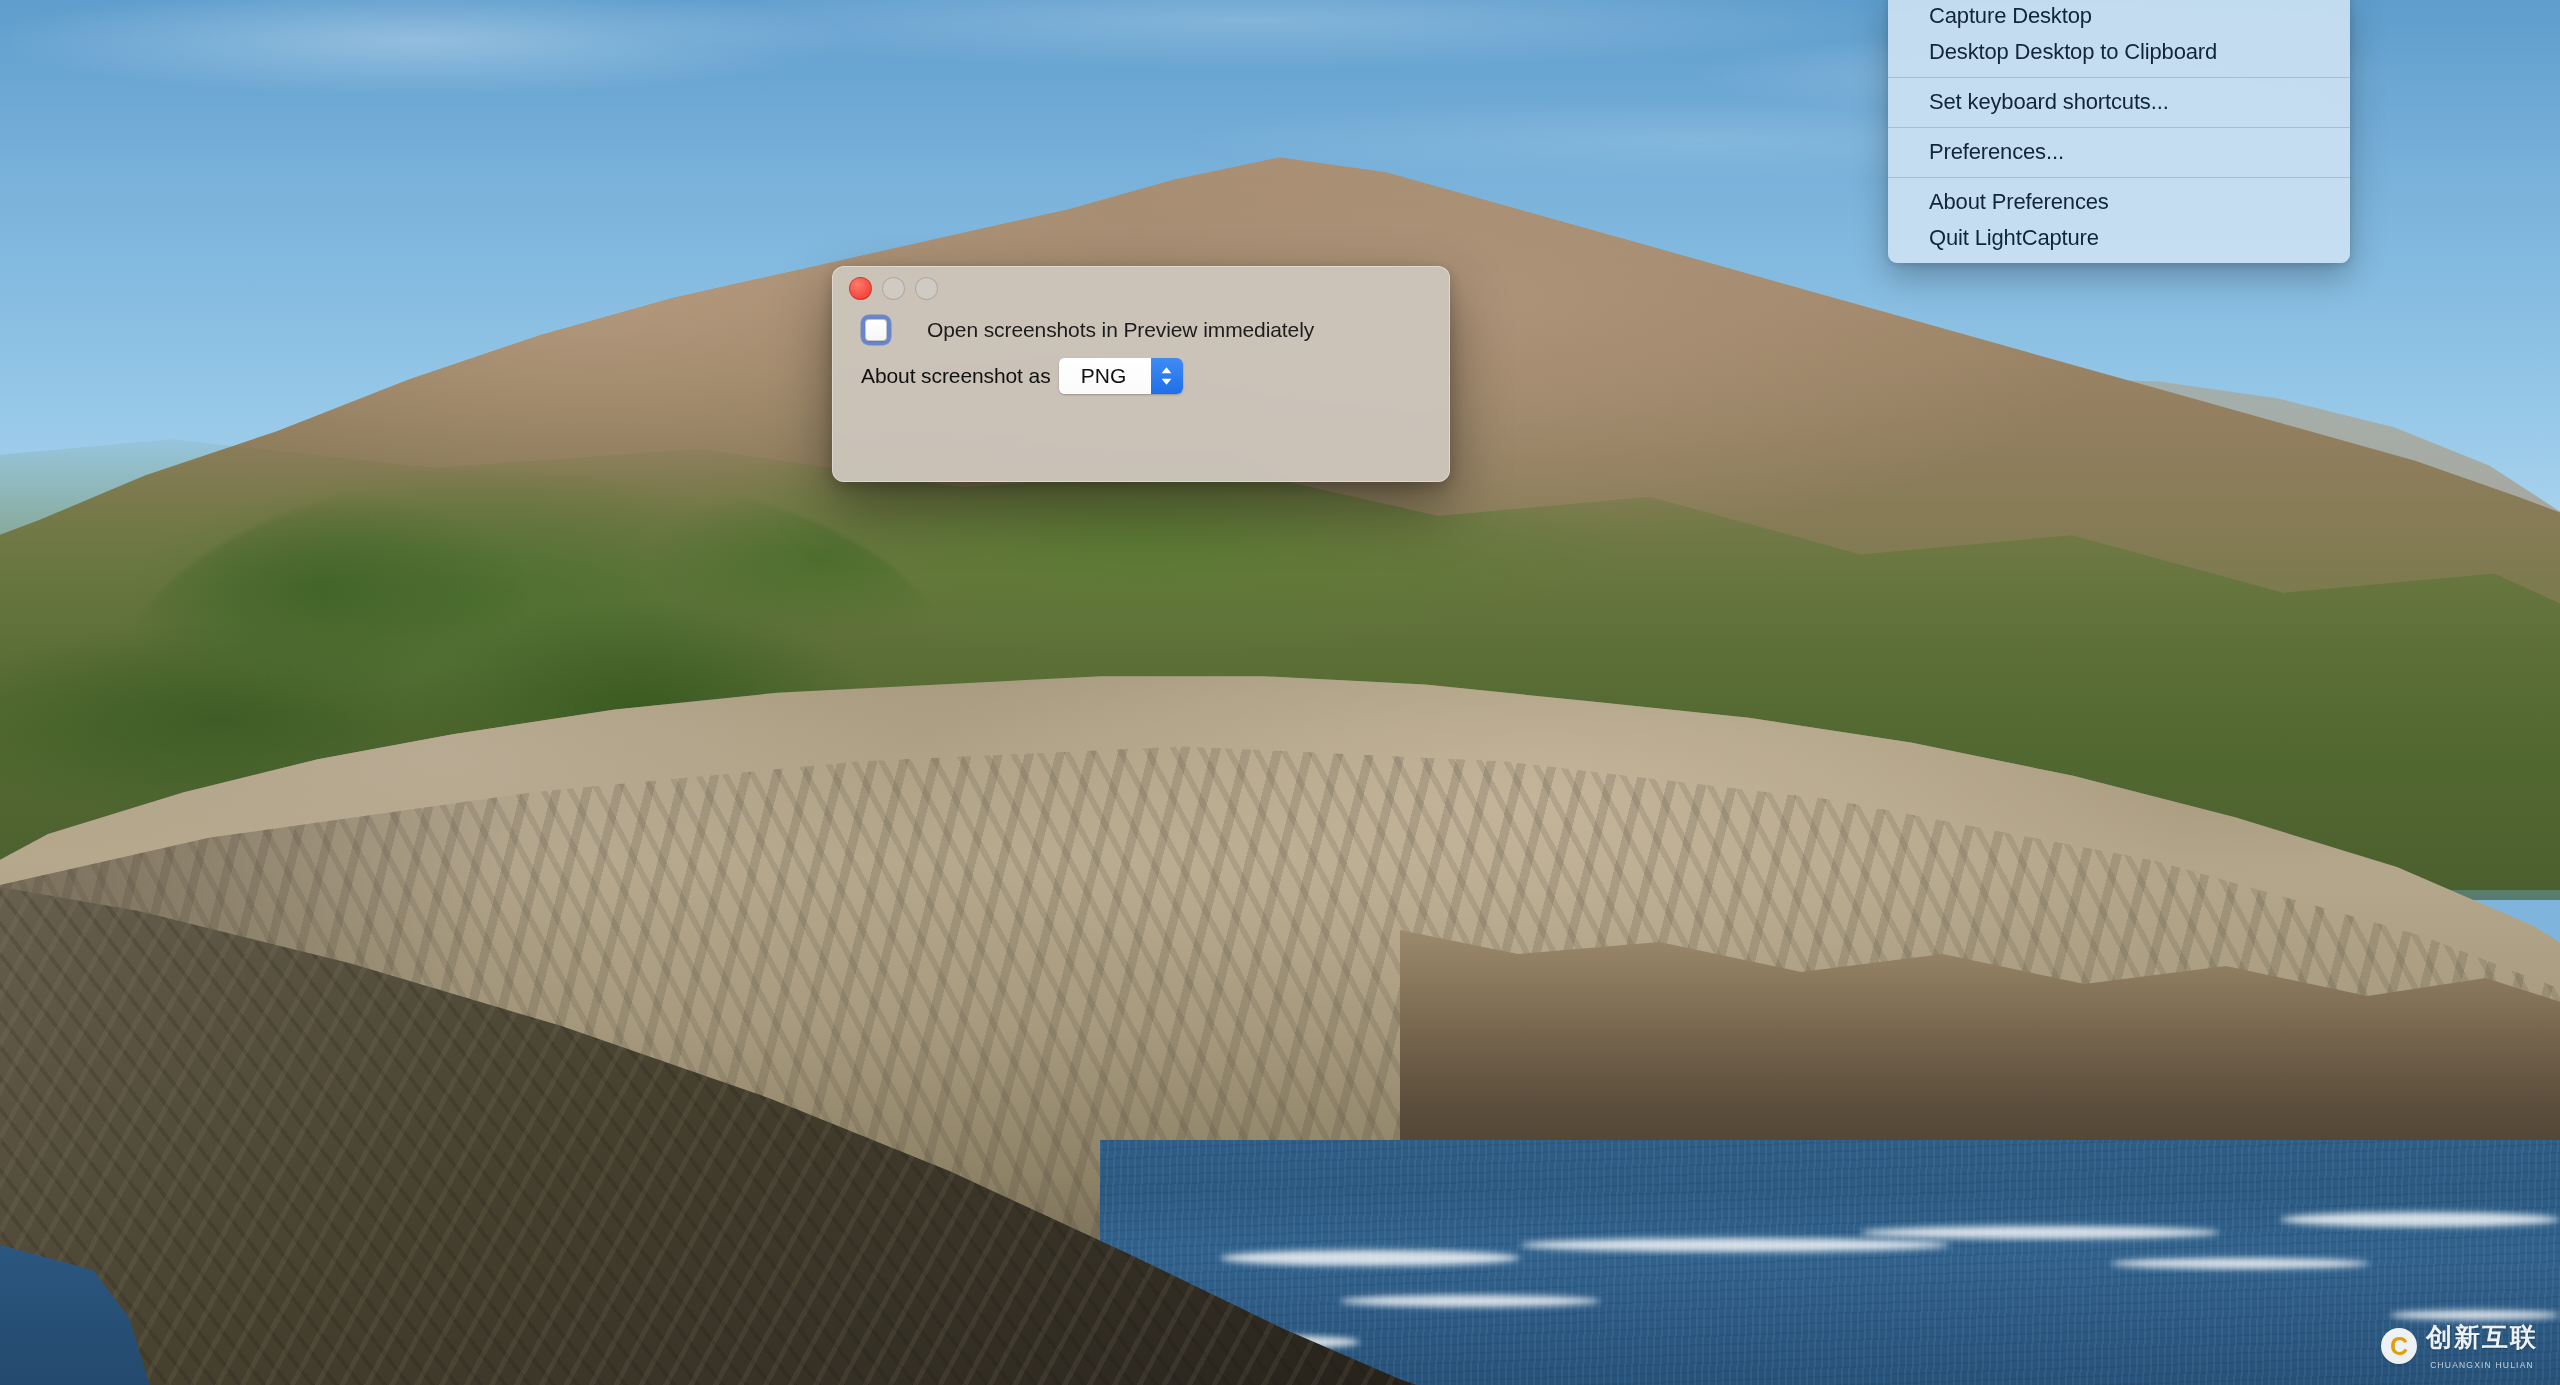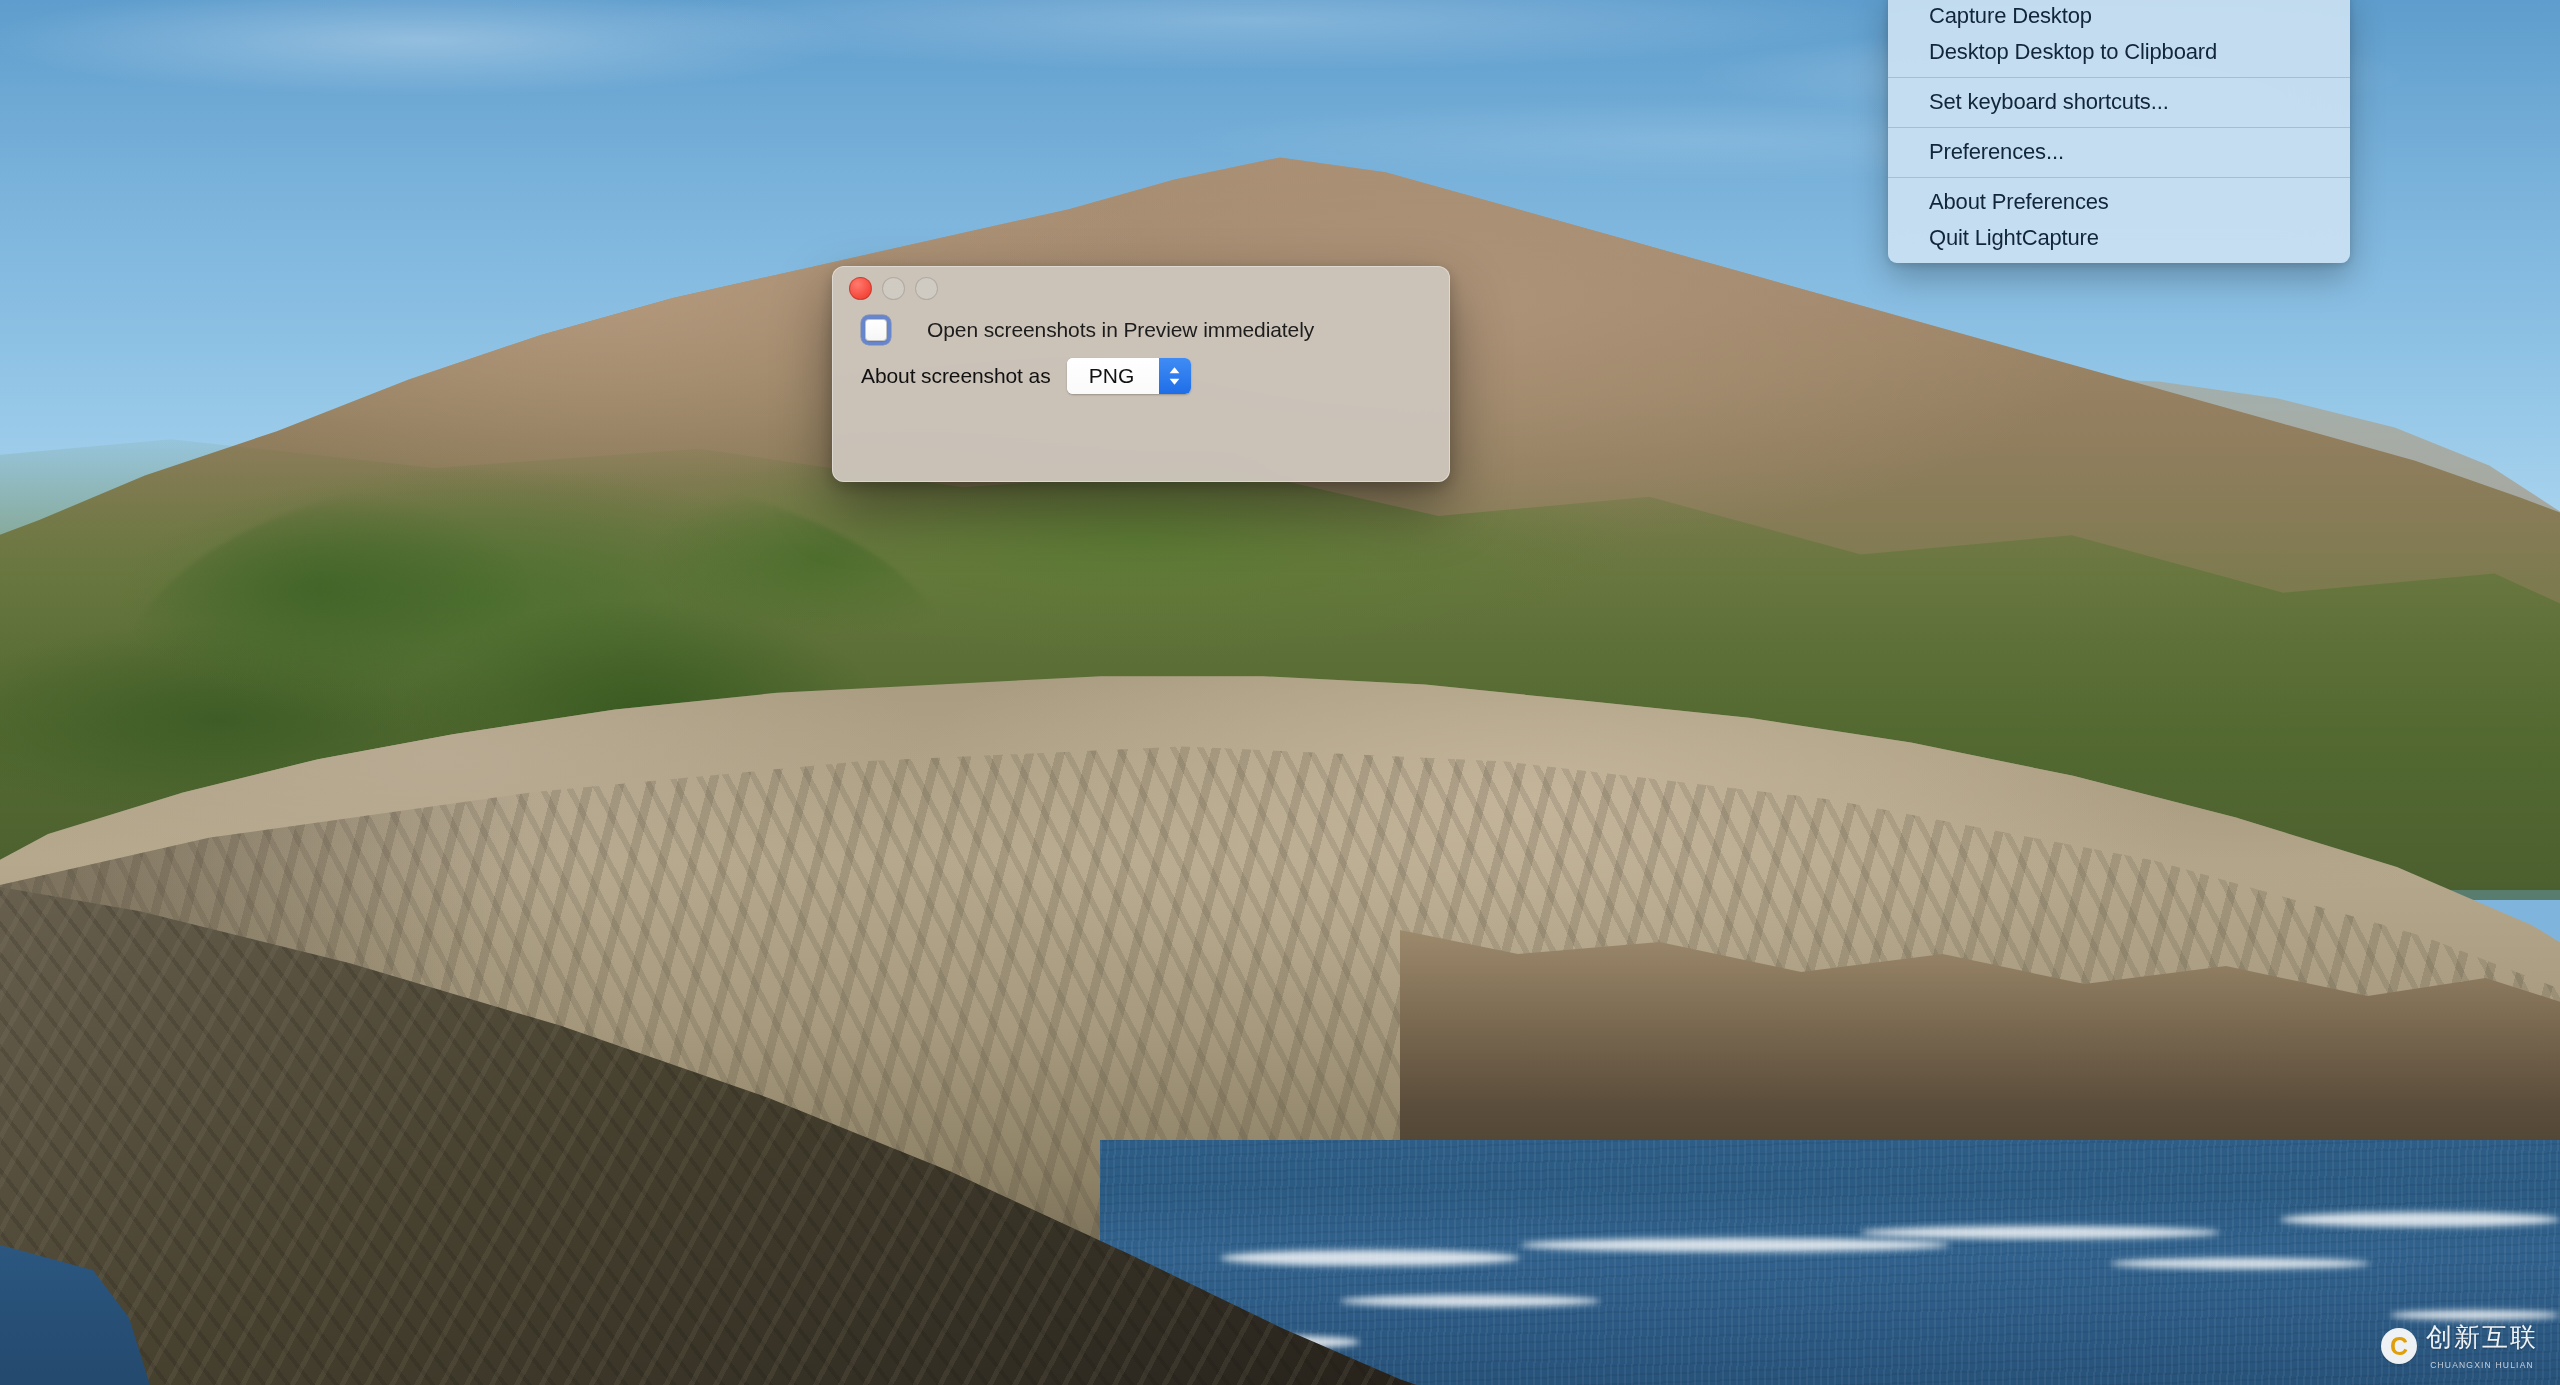--- a/index.html
+++ b/index.html
@@ -269,21 +269,21 @@
   }
   .row.second .cb-label { margin-left: 6px; }
 
   .dd-label {
     font-size: 21px;
     color: #111;
     letter-spacing: -0.1px;
     white-space: nowrap;
   }
   .select-ctl {
-    margin-left: 16px;
+    margin-left: 8px;
     width: 124px;
     height: 36px;
     display: flex;
     align-items: stretch;
     border-radius: 6px;
     overflow: hidden;
     box-shadow: 0 1px 2px rgba(0,0,0,0.25);
     background: #fff;
   }
   .select-value {
@@ -361,21 +361,21 @@
     font-size: 25px;
     font-weight: bold;
     color: #f0a500;
     line-height: 1;
     font-family: "Liberation Sans", sans-serif;
   }
   .wm-text-wrap { display: flex; flex-direction: column; line-height: 1; }
   .wm-cn {
     font-size: 26px;
     color: #ffffff;
-    font-weight: normal;
+    font-weight: bold;
     letter-spacing: 2px;
     text-shadow: 0 1px 2px rgba(0,0,0,0.35);
   }
   .wm-py {
     font-size: 8.5px;
     color: rgba(255,255,255,0.78);
     letter-spacing: 1.2px;
     margin-top: 11px;
     text-align: center;
   }

